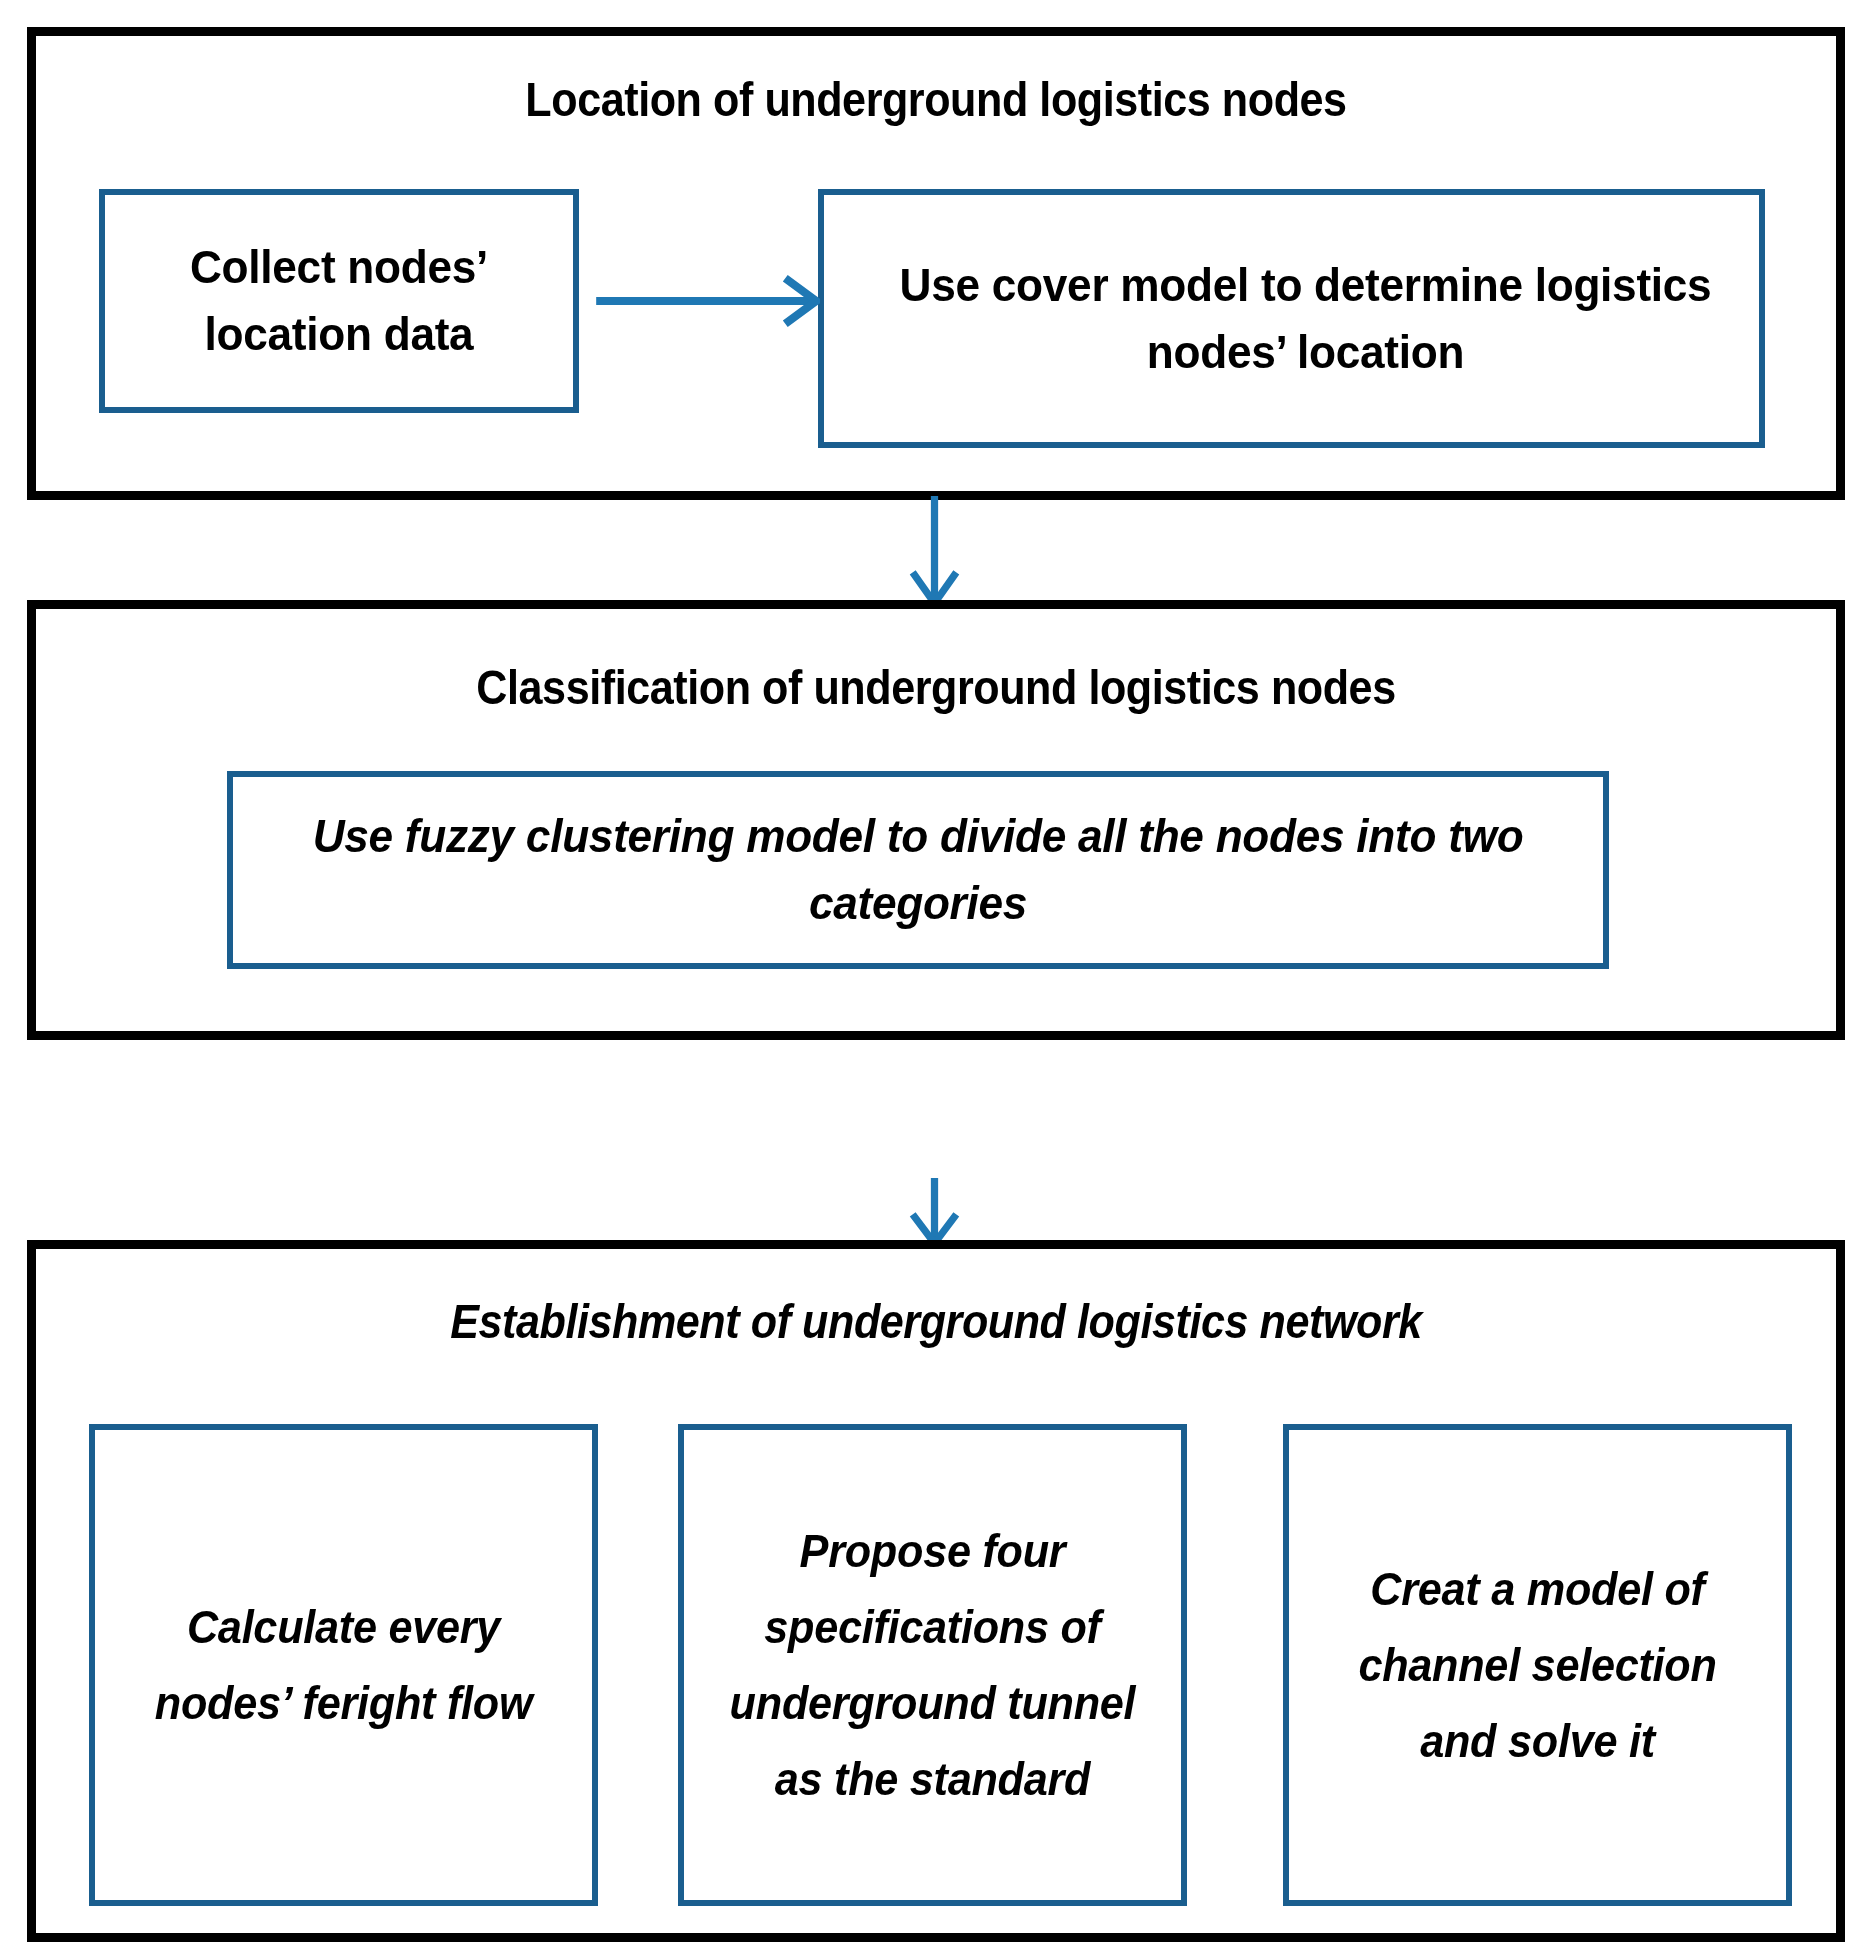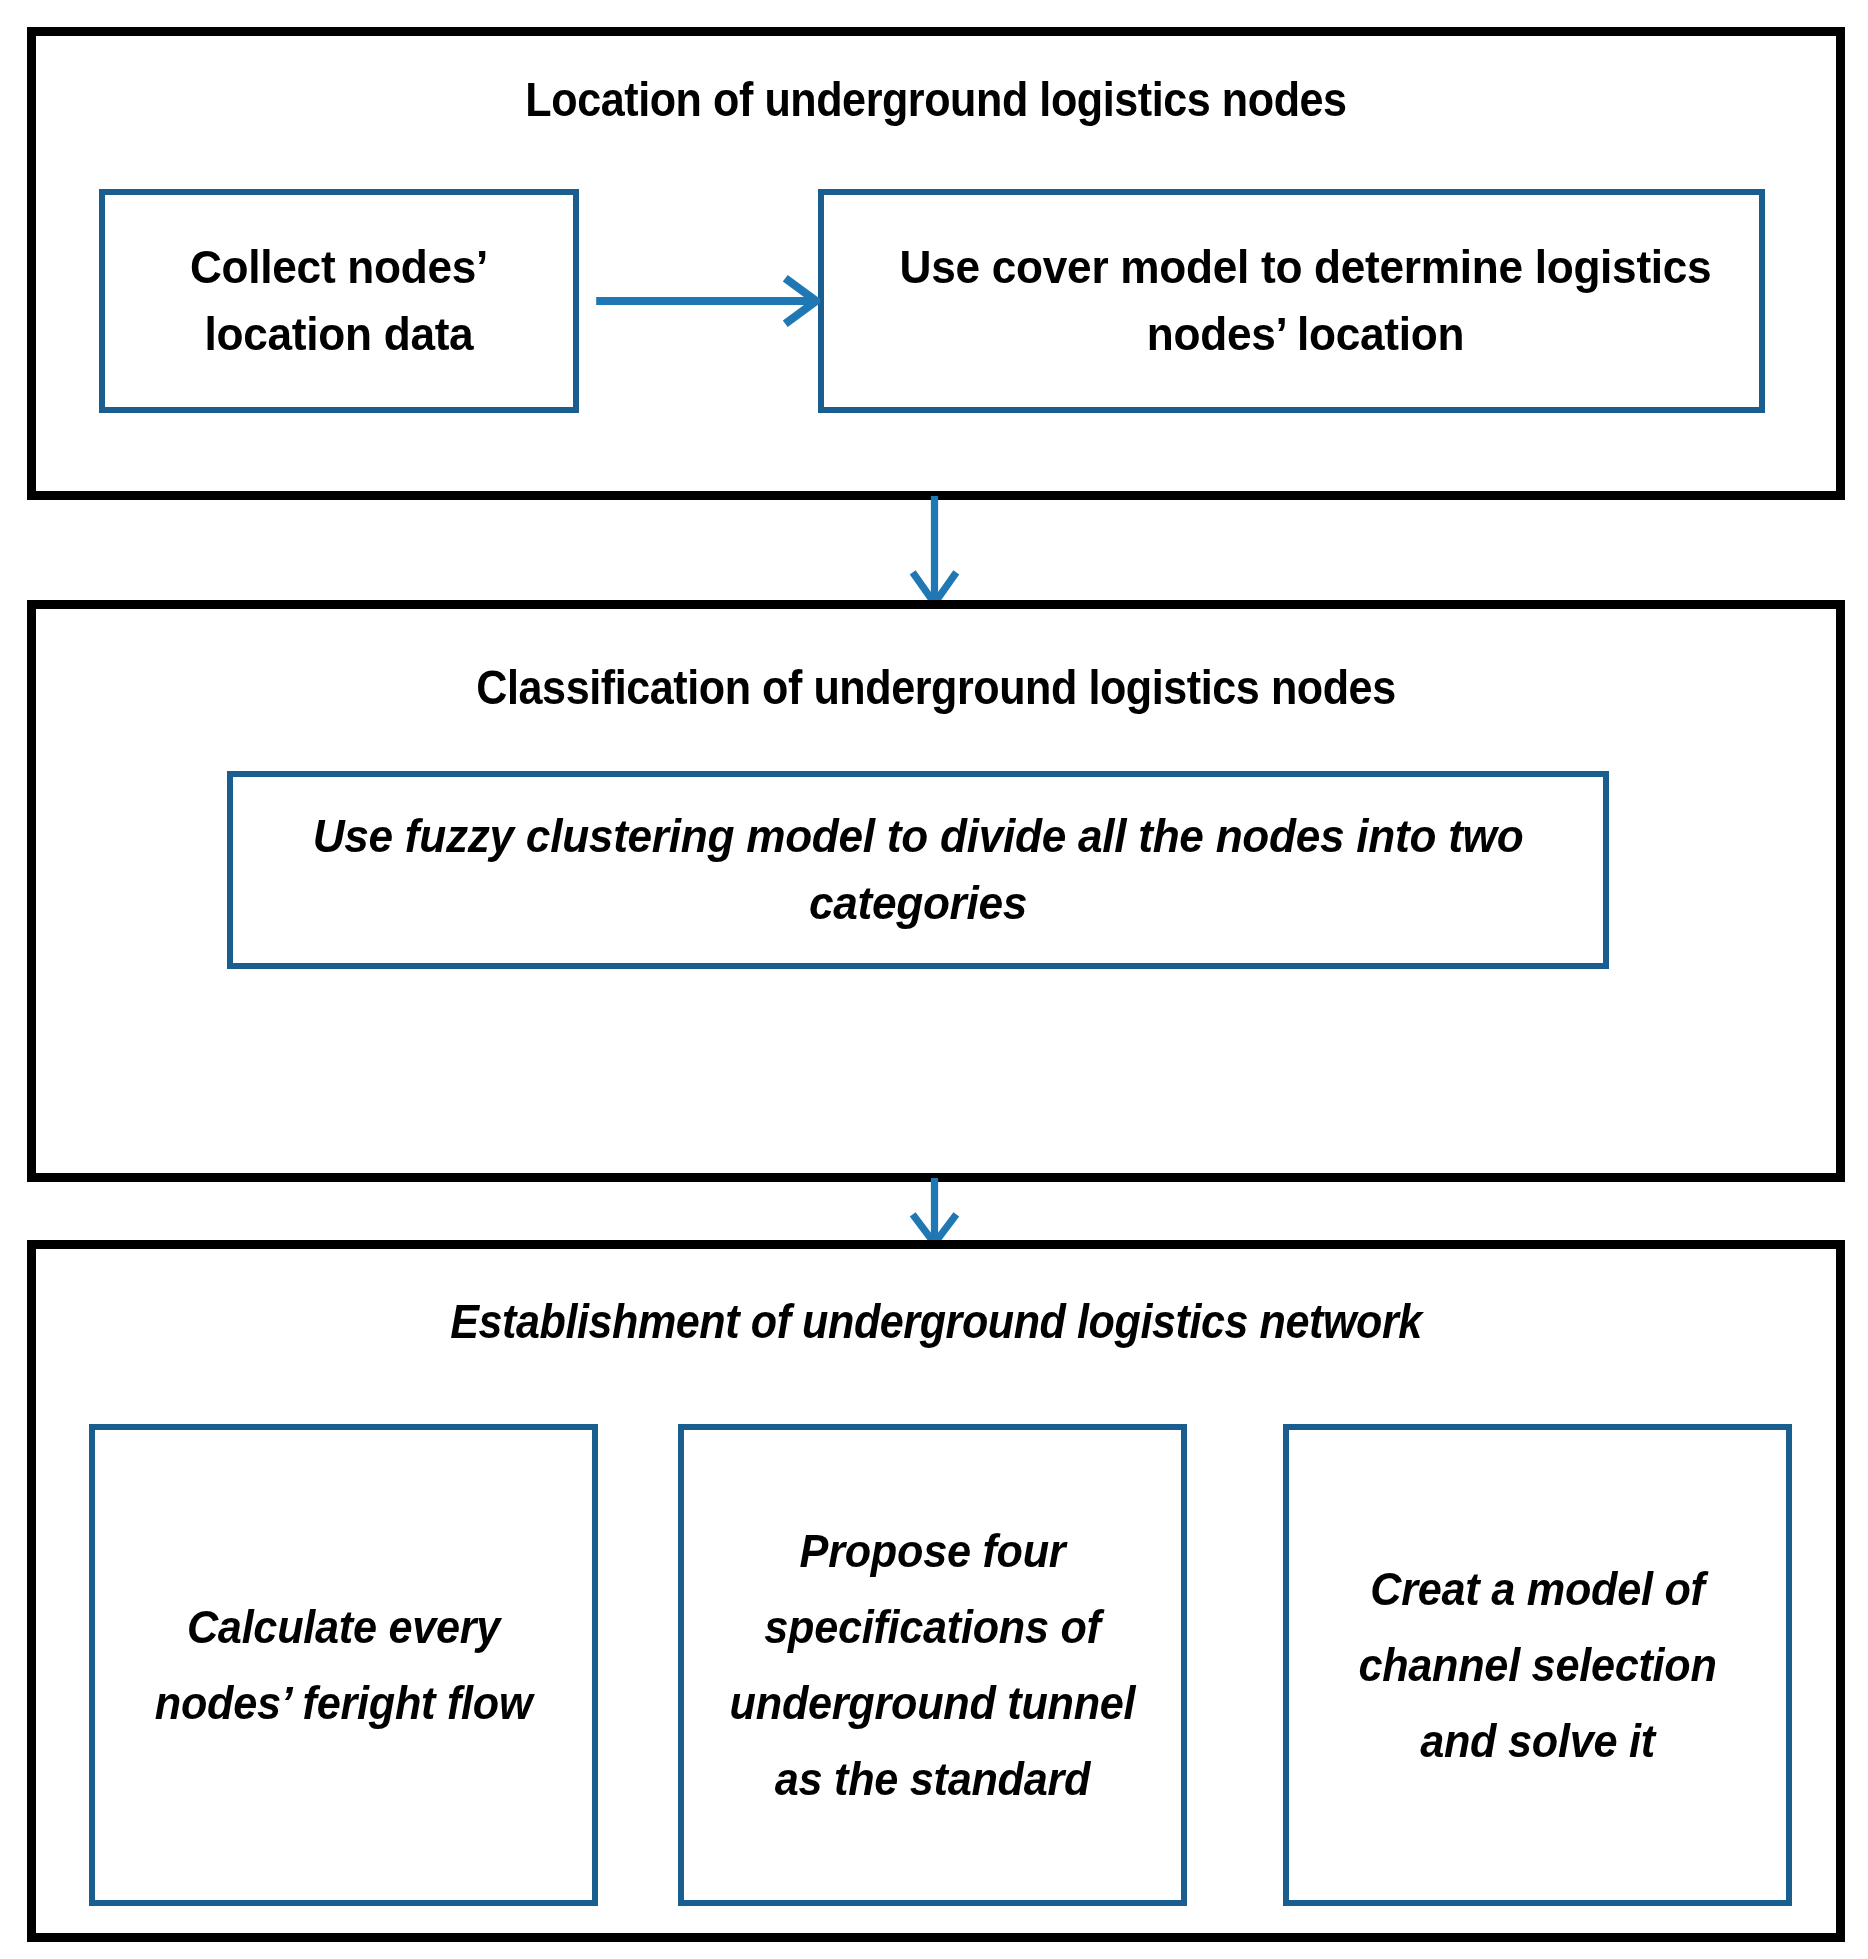--- a/index.html
+++ b/index.html
@@ -82,40 +82,40 @@
 <div id="flowchart">
 
   <div class="stage" style="left:27px; top:27px; width:1818px; height:473px;">
 
     <div class="stage-title" style="top:38px;">Location of underground logistics nodes</div>
 
     <div class="pbox" style="left:63px; top:153px; width:480px; height:224px;">
       <span class="pbox-text">Collect nodes’ location data</span>
     </div>
 
-    <div class="pbox" style="left:782px; top:153px; width:947px; height:224px;padding-left:28px;">
+    <div class="pbox" style="left:782px; top:153px; width:947px; height:259px;padding-left:28px;">
       <span class="pbox-text">Use cover model to determine logistics nodes’ location</span>
     </div>
 
     <div class="connector" style="left:560px; top:235px; width:224px; height:60px;">
       <svg width="224" height="60" viewBox="0 0 246 66" xmlns="http://www.w3.org/2000/svg">
         <line x1="0" y1="33" x2="238" y2="33" stroke="#1f78b4" stroke-width="9"></line>
         <polyline points="208,8 242,33 208,58" fill="none" stroke="#1f78b4" stroke-width="9" stroke-linecap="butt" stroke-linejoin="miter"></polyline>
       </svg>
     </div>
   </div>
 
   <div class="connector" style="left:900px; top:496px; width:69px; height:111px;">
     <svg width="69" height="111" viewBox="0 0 76 122" xmlns="http://www.w3.org/2000/svg">
       <line x1="38" y1="0" x2="38" y2="116" stroke="#1f78b4" stroke-width="8"></line>
       <polyline points="14,84 38,118 62,84" fill="none" stroke="#1f78b4" stroke-width="8" stroke-linecap="butt" stroke-linejoin="miter"></polyline>
     </svg>
   </div>
 
-  <div class="stage" style="left:27px; top:600px; width:1818px; height:582px;">
+  <div class="stage" style="left:27px; top:600px; width:1818px; height:440px;">
 
     <div class="stage-title" style="top:53px;">Classification of underground logistics nodes</div>
 
     <div class="pbox" style="left:191px; top:162px; width:1382px; height:198px;font-style:italic;">
       <span class="pbox-text">Use fuzzy clustering model to divide all the nodes into two categories</span>
     </div>
   </div>
 
   <div class="connector" style="left:900px; top:1178px; width:69px; height:69px;">
     <svg width="69" height="69" viewBox="0 0 76 76" xmlns="http://www.w3.org/2000/svg">

